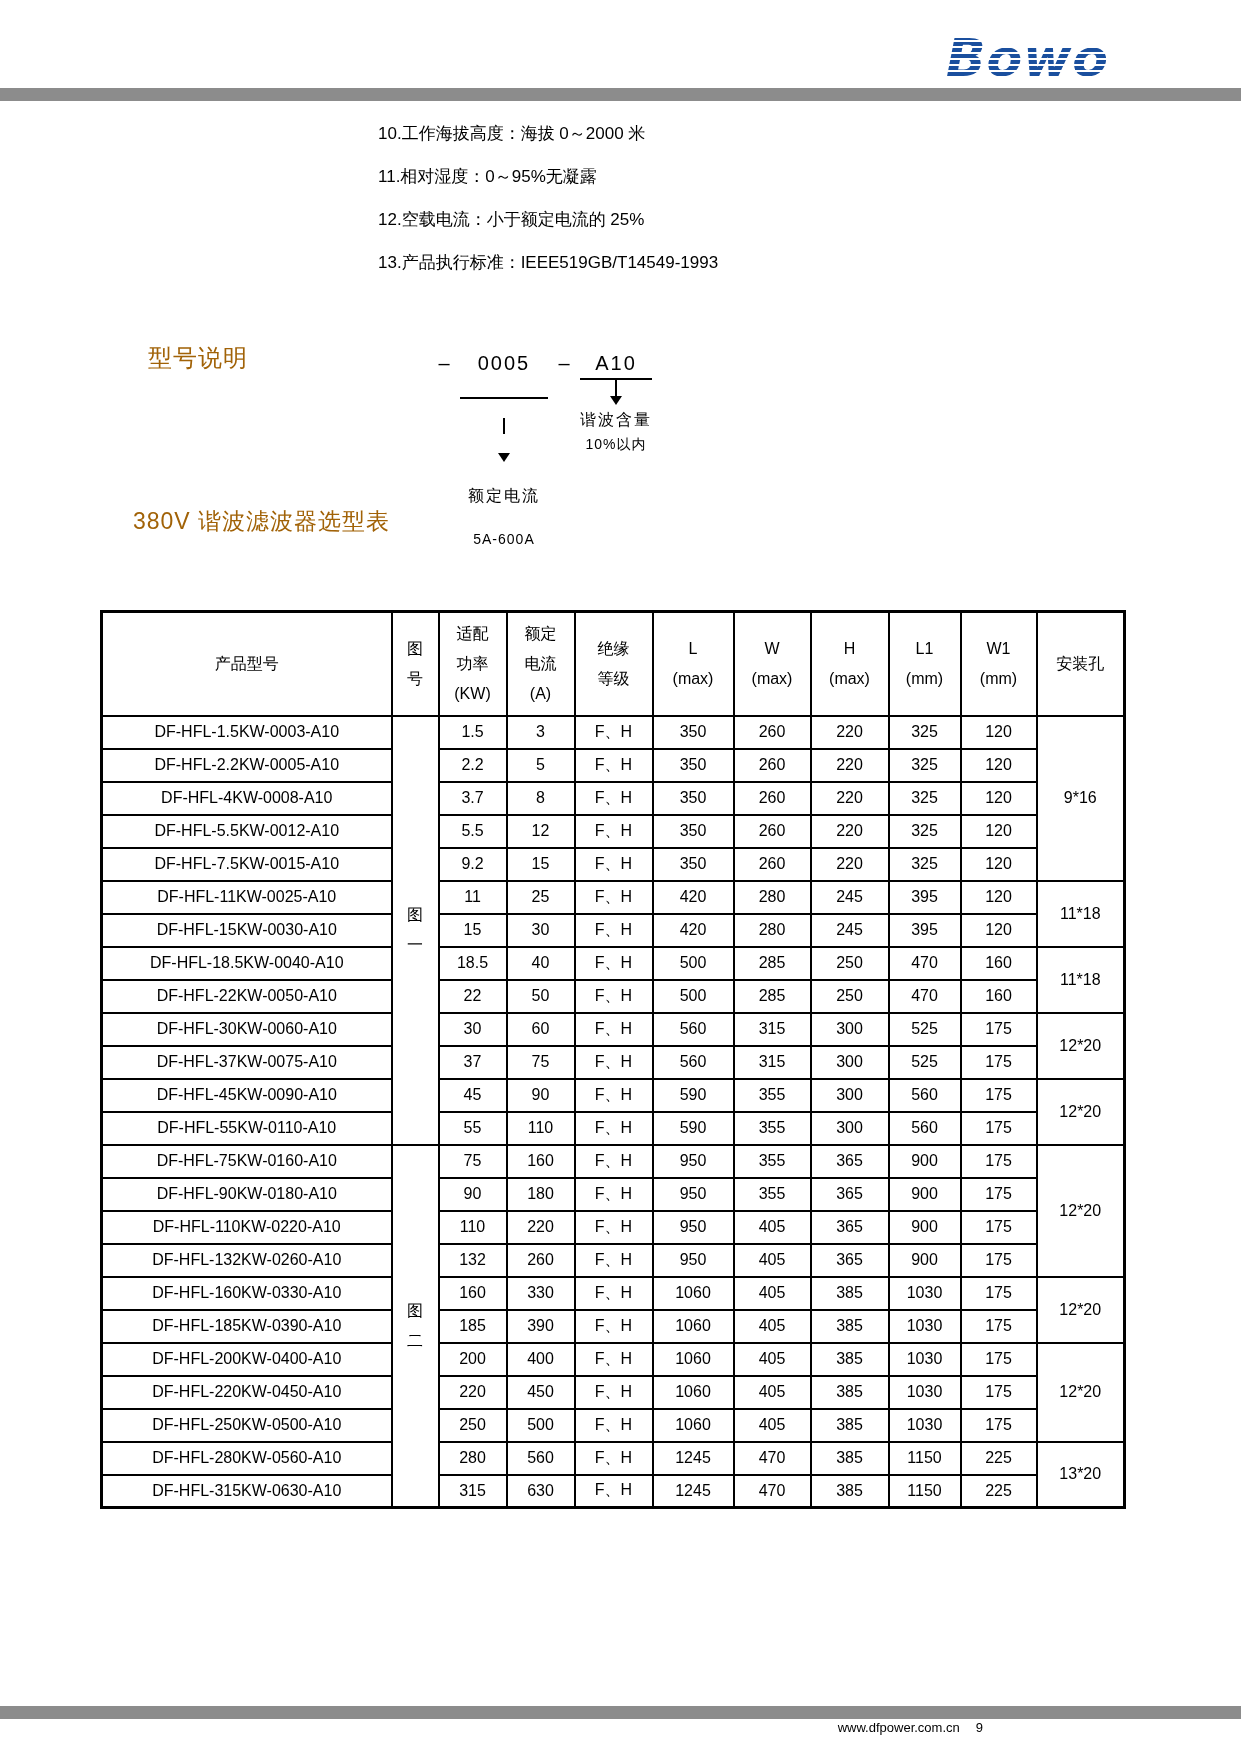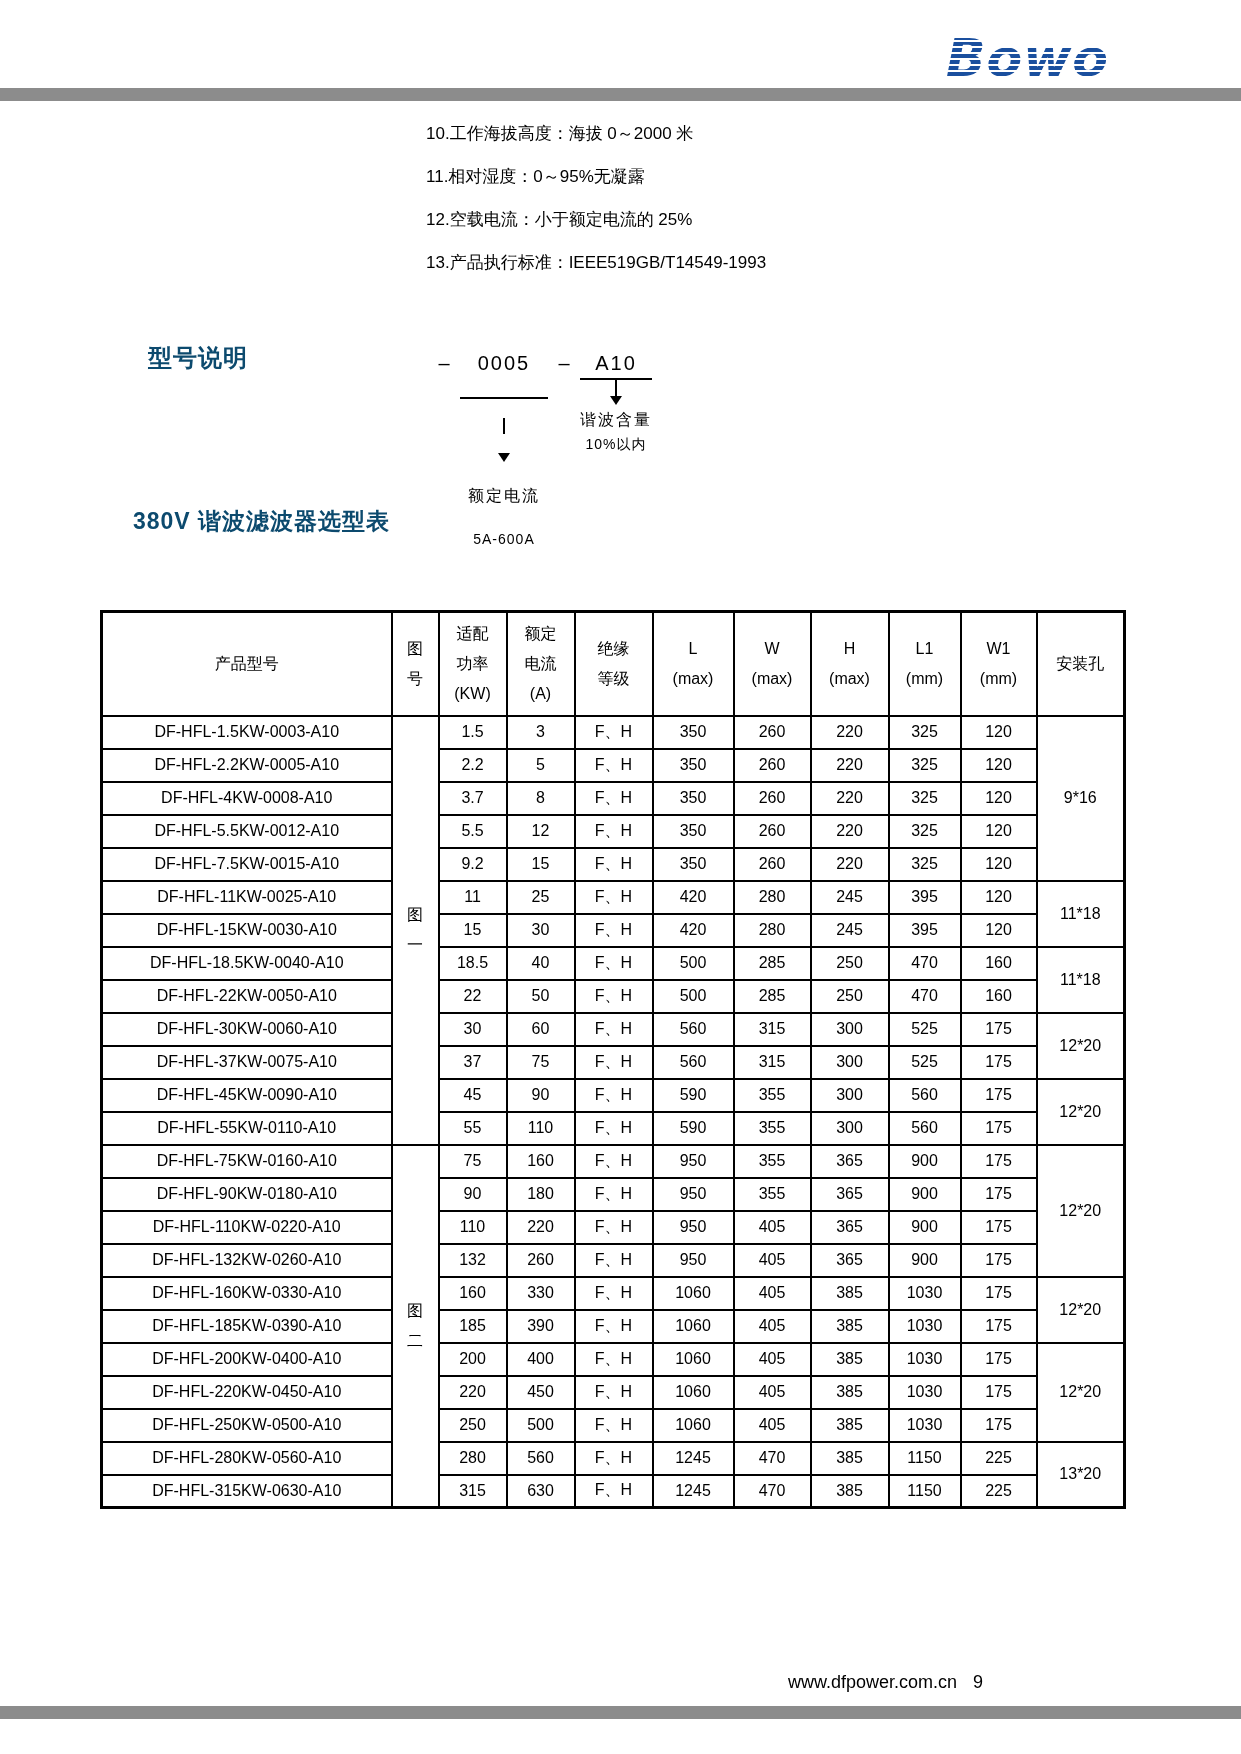--- a/index.html
+++ b/index.html
@@ -23,24 +23,24 @@
     background:repeating-linear-gradient(180deg, transparent 0 4px, #ffffff 4px 6px);
   }
   .top-bar, .bottom-bar {
     position:absolute; left:0; width:1241px; height:13px; background:#8c8c8c;
   }
   .top-bar { top:88px; }
   .bottom-bar { top:1706px; }
 
   
   .specs { position:absolute; left:378px; top:112px; font-size:17px; }
-  .spec-item { line-height:43px; white-space:nowrap;margin-left:48px; }
-
-  
-  .blue-heading { color:#0c4a6e; font-weight:bold; white-space:nowrap; }
+  .spec-item { line-height:43px; white-space:nowrap; }
+
+  
+  .blue-heading { color:#a16207; font-weight:normal; white-space:nowrap; }
   .model-heading { position:absolute; left:148px; top:342px; font-size:24px; letter-spacing:1px; }
 
   .model-diagram { position:absolute; left:428px; top:348px; display:flex; align-items:flex-start; }
   .mcol { display:flex; flex-direction:column; align-items:center; }
   .mcol1 { width:112px; }
   .mcol2 { width:88px;gap:19px; }
   .mcol3 { width:72px;align-items:center; }
   .mdash { width:32px; text-align:center; font-size:20px; line-height:30px; }
   .mcode { font-size:20px; line-height:30px; letter-spacing:2px; white-space:nowrap; }
   .tline { width:100%; height:2px; background:#000; }
@@ -68,21 +68,21 @@
   col.c0{width:290px;} col.c1{width:47px;} col.c2{width:68px;} col.c3{width:68px;}
   col.c4{width:78px;} col.c5{width:81px;} col.c6{width:77px;} col.c7{width:78px;}
   col.c8{width:72px;} col.c9{width:76px;} col.c10{width:88px;}
 
   
   .notes { position:absolute; left:133px; top:1516px; font-size:17px; }
   .notes-title { line-height:33px; }
   .note-item { line-height:33px; padding-left:27px; white-space:nowrap; }
 
   
-  .footer-text { position:absolute; top:1672px; right:258px; font-size:18px; white-space:nowrap; }
+  .footer-text { position:absolute; top:1720px; right:258px; font-size:13px; white-space:nowrap; }
   .footer-page { margin-left:16px; }
 </style>
 </head>
 <body>
 
 <div class="page">
 
   <div class="logo">Bowo</div>
   <div class="top-bar"></div>
 

